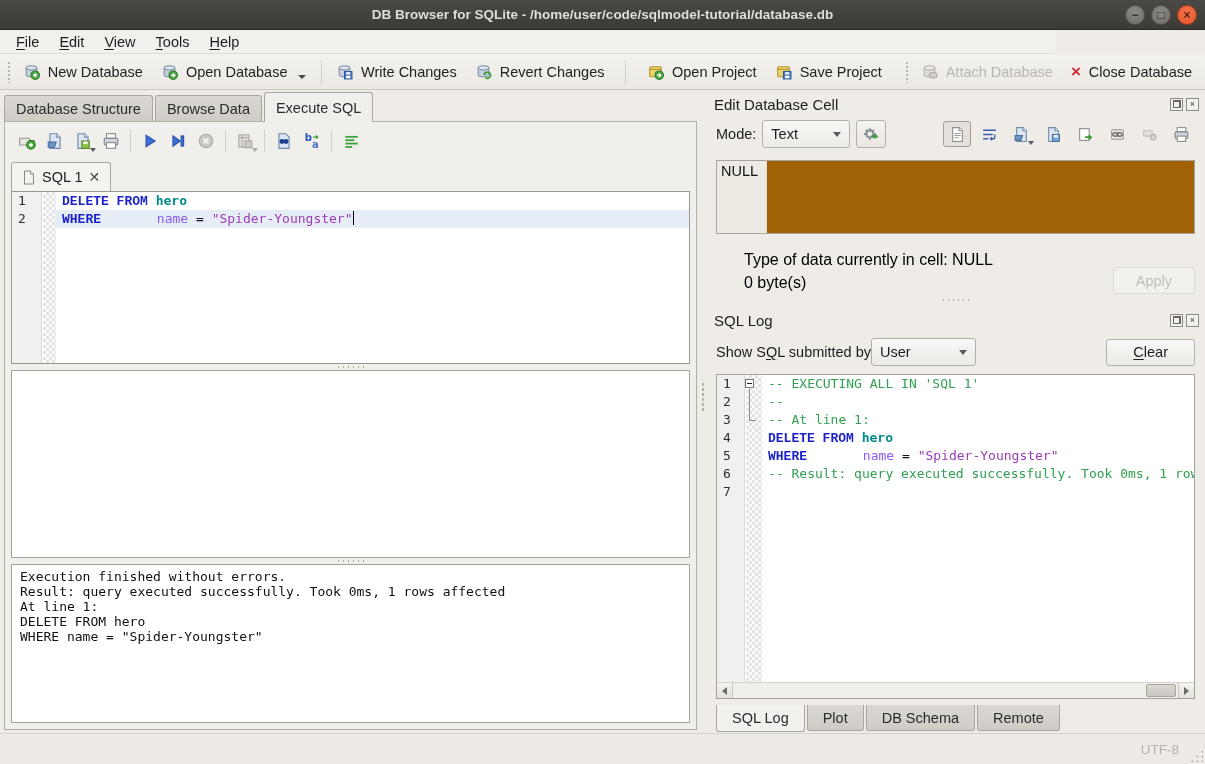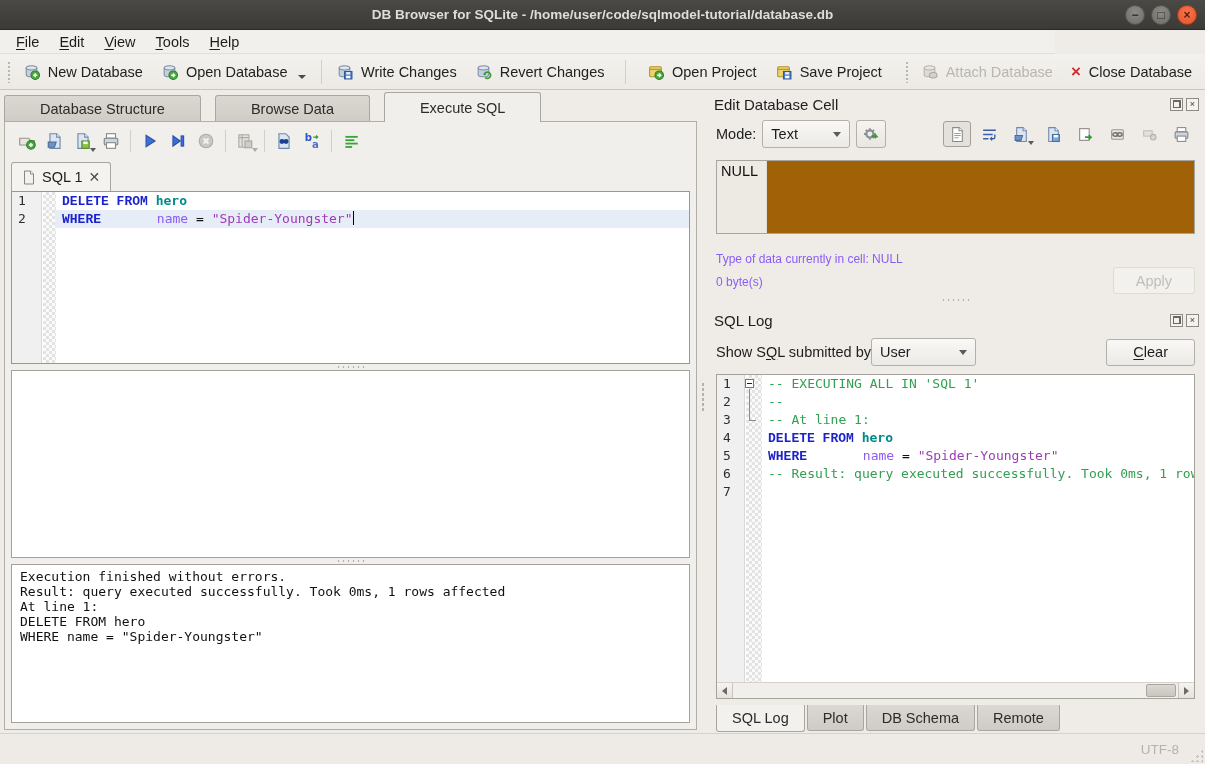--- a/index.html
+++ b/index.html
@@ -66,23 +66,23 @@
   .grip { position:absolute; right:2px; bottom:2px; width:13px; height:13px;
     background-image:radial-gradient(#c4c0ba 1.2px, transparent 1.3px);
     background-size:5px 5px; clip-path:polygon(100% 0,100% 100%,0 100%); }
 
   
   #main { position:absolute; left:0; top:90px; width:1205px; height:643px; }
 
   
   .main-tabs { position:absolute; left:4px; top:2px; height:30px; display:flex; align-items:flex-end; }
   .main-tab {
-    height:27px; padding:0 35px; display:flex; align-items:center; font-size:14.5px;
+    height:27px; padding:0 11px; display:flex; align-items:center; font-size:14.5px;
     background:linear-gradient(#dbd7d2,#cfcbc5);
-    border:1px solid #a9a5a0; border-bottom:none; margin-right:14px;
+    border:1px solid #a9a5a0; border-bottom:none; margin-right:2px;
     border-radius:3px 3px 0 0; color:#2c2c2c;
   }
   .main-tab.active { height:30px; background:#f1efeb; position:relative; z-index:3; }
 
   #left-frame {
     position:absolute; left:4px; top:31px; width:693px; bottom:3px;
     background:#f1efeb; border:1px solid #b1ada7;
     display:flex; flex-direction:column; z-index:2;
   }
 
@@ -169,21 +169,21 @@
   .cell-icons { margin-left:auto; display:flex; align-items:center; gap:4px; }
   .icon-btn.sunken { border:1px solid #a49f99; background:#e4e1dc; }
 
   .cell-edit {
     margin:6px 10px 0 10px; height:74px; background:#a16207; border:1px solid #a8a49e;
     display:flex; font-size:14.5px;
   }
   .cell-edit .null-col { width:50px; background:#edeae4; border-right:1px solid #e0ddd7; padding:2px 0 0 4px; color:#111; }
 
   .cell-info { display:flex; padding:14px 10px 0 10px; }
-  .cell-info .info-lines { flex:1; font-size:12px; line-height:23px; color:#8b5cf6; }
+  .cell-info .info-lines { flex:1; font-size:16px; line-height:23px; color:#000000;margin-left:28px; }
   .btn {
     height:27px; padding:0 22px; border:1px solid #b3afa9; border-radius:3px;
     background:linear-gradient(#f9f8f6,#eceae6); font-size:14.5px; display:flex; align-items:center;
   }
   .btn.disabled { border-color:#dedad4; color:#c1bdb7; background:#f3f1ee; }
   .cell-info .btn { align-self:flex-end; }
 
   .log-filter { height:44px; display:flex; align-items:center; padding:0 10px; gap:0; }
   .log-filter .select { width:105px; }
   .log-filter .btn { margin-left:auto; padding:0 26px; }

